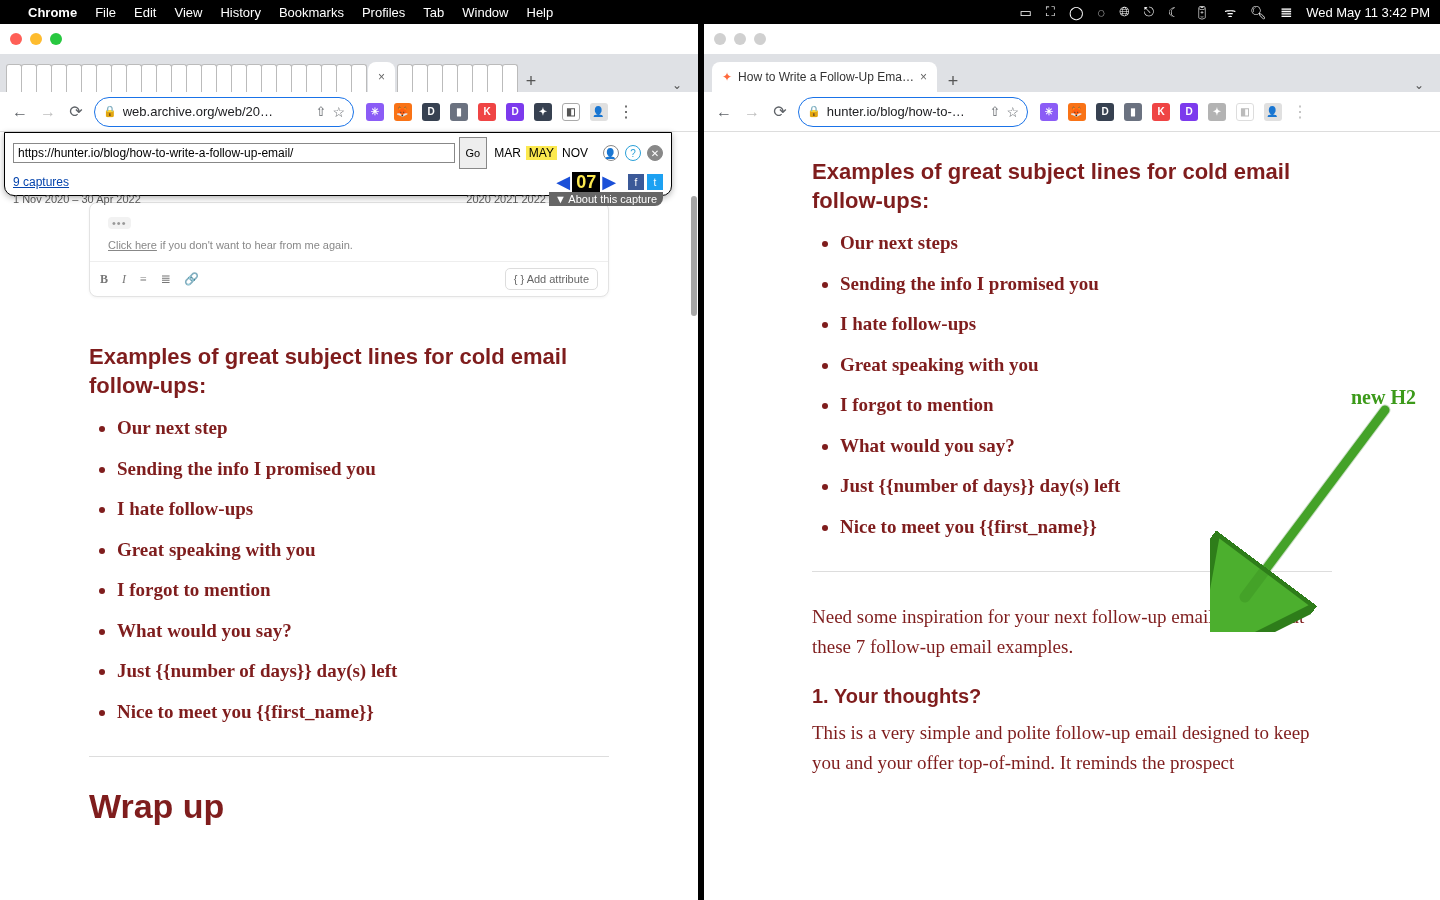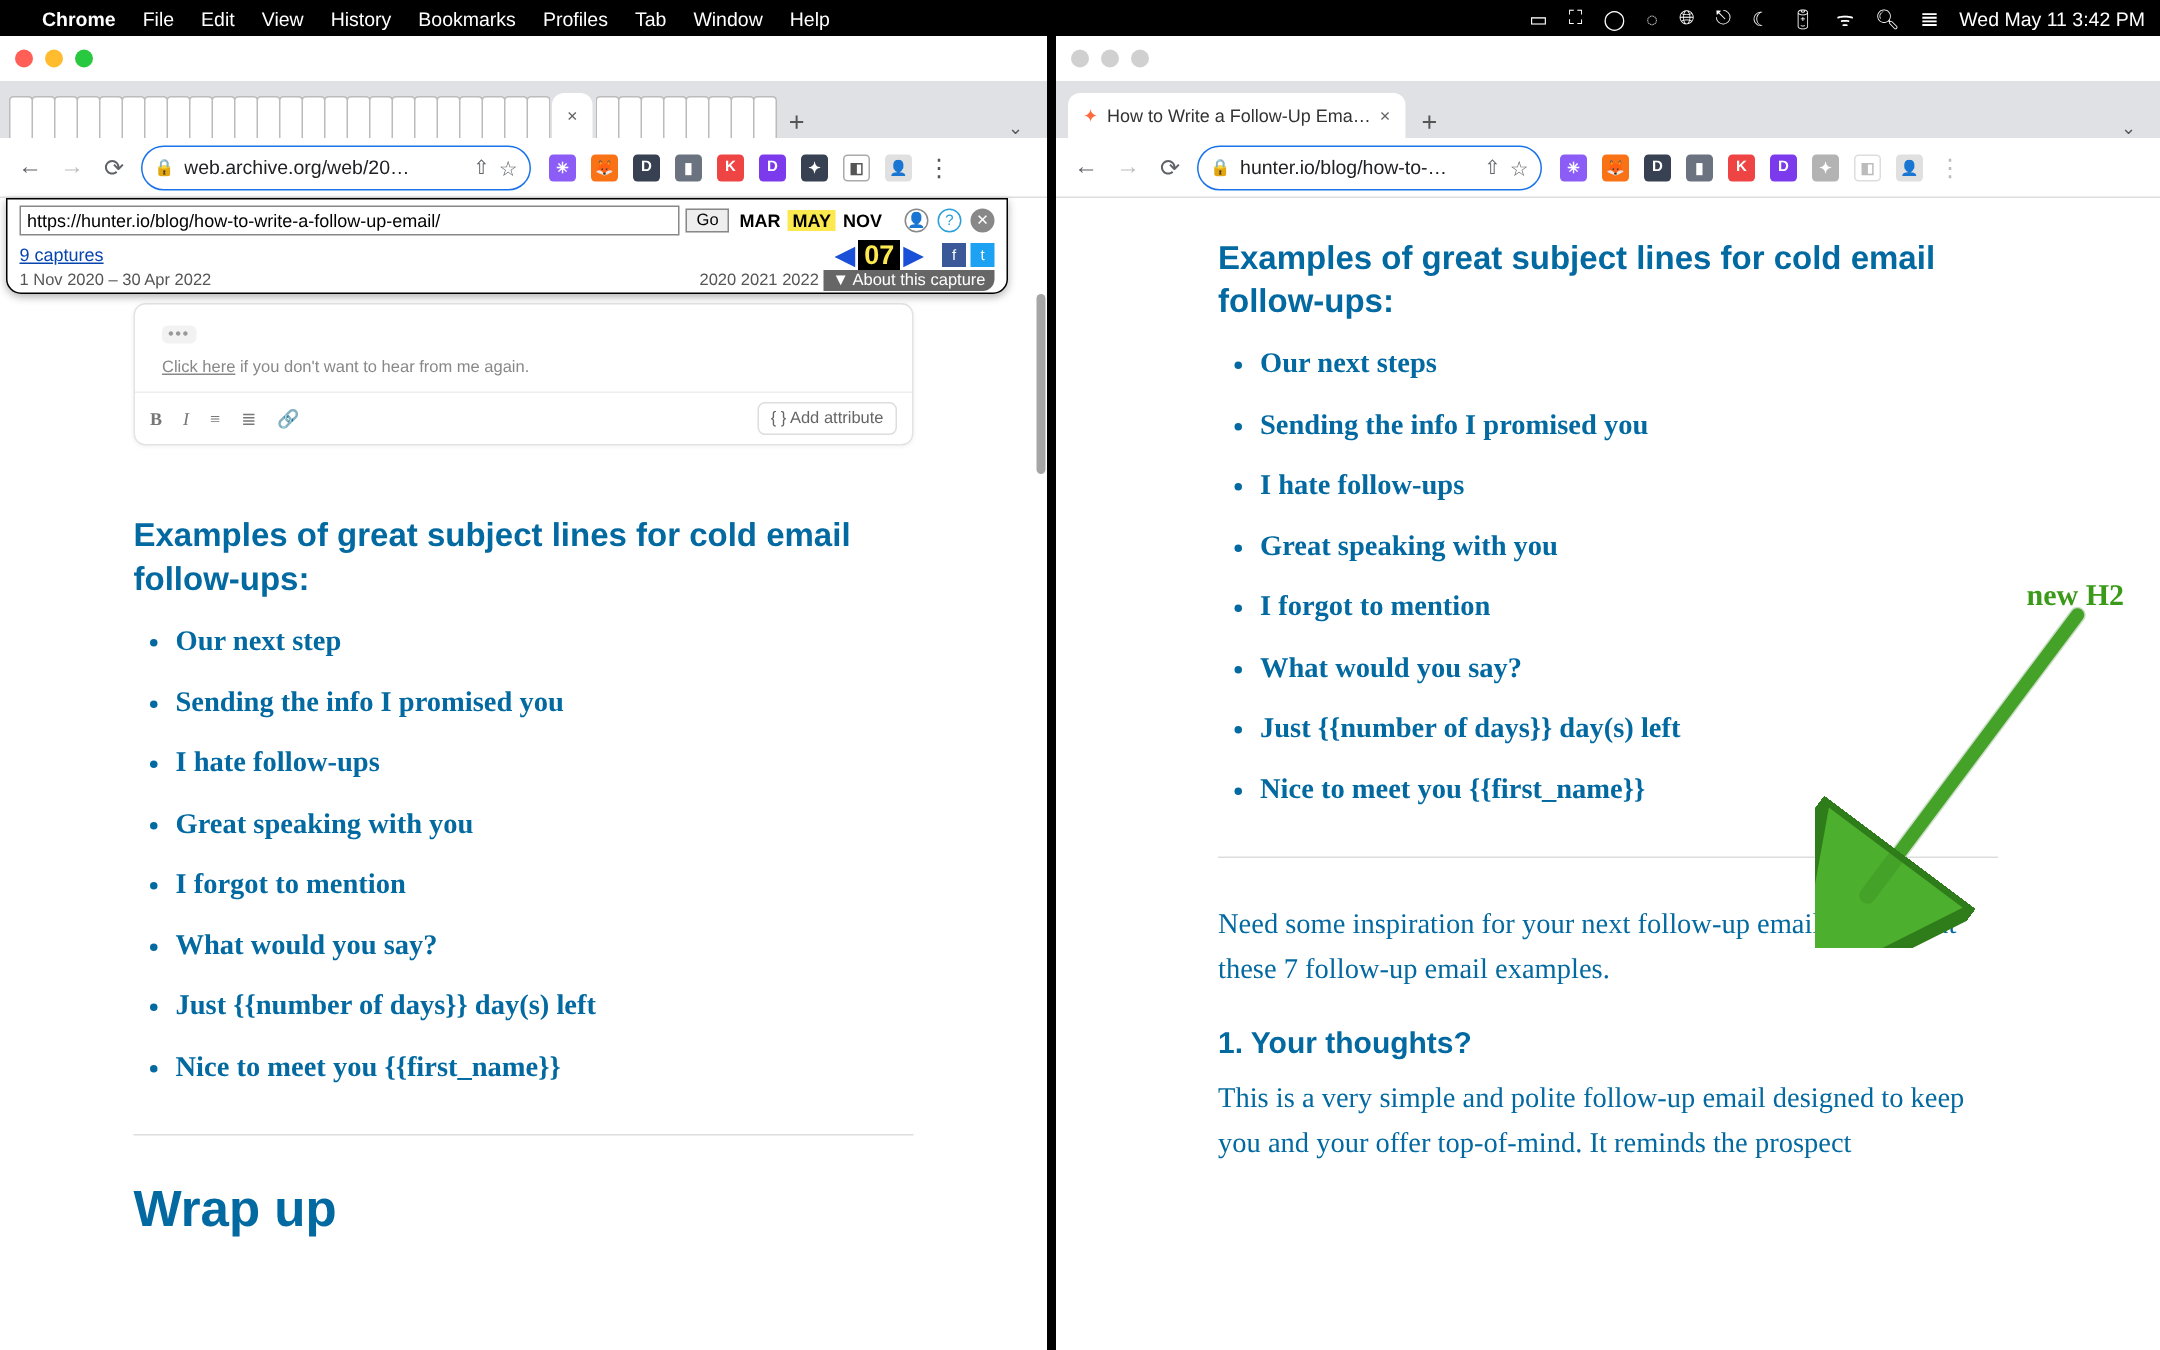--- a/index.html
+++ b/index.html
@@ -43,36 +43,36 @@
   .omnibox .url { flex:1; white-space:nowrap; overflow:hidden; text-overflow:ellipsis; }
   .toolbar .trail { display:flex; align-items:center; gap:10px; margin-left:4px; }
   .exticon { width:18px; height:18px; border-radius:3px; font-size:10px; display:flex; align-items:center; justify-content:center; color:#fff; font-weight:700; }
   .exticon.dim { filter:grayscale(1) opacity(0.4); }
 
   
   .content { position:absolute; left:0; right:0; bottom:0; overflow:hidden; background:#fff; }
   .pane-left .content { top:108px; }
   .pane-right .content { top:108px; }
 
-  .article { max-width:520px; margin:0 auto; padding:12px 0; font-family: Georgia, "Times New Roman", serif; color:#0369a1; }
+  .article { max-width:520px; margin:0 auto; padding:12px 0; font-family: Georgia, "Times New Roman", serif; color:#7f1d1d; }
   .article h3.subhead { font-family:-apple-system, sans-serif; font-weight:700; font-size:22px; line-height:1.3; margin:14px 0 14px; }
   .article ul { padding-left:28px;font-weight:bold; }
   .article ul li { font-size:19px; line-height:1.5; margin:12px 0; }
   .article hr { border:none; border-top:1px solid #ddd; margin:30px 0; }
   .article h2.big { font-family:-apple-system, sans-serif; font-weight:800; font-size:34px; margin:8px 0 36px; }
   .article p { font-size:19px; line-height:1.55; margin:10px 0; }
   .article h4 { font-family:-apple-system, sans-serif; font-weight:700; font-size:20px; margin:24px 0 10px; }
 
   
   .wayback { position:absolute; top:108px; left:4px; right:26px; height:64px; background:#fff; border:1px solid #000; border-radius:0 0 10px 10px; box-shadow:0 2px 6px rgba(0,0,0,.3); z-index:20; }
   .wayback-inner { padding:4px 8px 2px; }
   .wayback-row1 { display:flex; align-items:center; gap:4px; }
   .wayback-row1 input { flex:1; border:1px solid #888; height:20px; font-size:12px; padding:0 4px; }
-  .wayback-row1 button { border:1px solid #888; background:#eee; height:16px; font-size:11px; padding:0 6px; }
-  .wb-months { display:flex; align-items:center; font-size:12px; font-weight:700; gap:2px; }
+  .wayback-row1 button { border:1px solid #888; background:#eee; height:32px; font-size:11px; padding:0 6px; }
+  .wb-months { display:flex; align-items:center; font-size:12px; font-weight:400; gap:2px; }
   .wb-months span { padding:0 3px; }
   .wb-months .cur { background:#fce94f; color:#000; }
   .wb-circles { display:flex; gap:6px; margin-left:8px; }
   .wb-circles span { width:16px; height:16px; border-radius:50%; border:1px solid #888; display:flex; align-items:center; justify-content:center; font-size:10px; }
   .wayback-row2 { display:flex; align-items:center; justify-content:space-between; margin-top:2px; font-size:12px; height:22px;}
   .captures { color:#0645ad; text-decoration:underline; }
   .calnav { display:flex; align-items:center; gap:0; margin-left:auto;}
   .calnav .arrow { color:#1a4fd8; font-size:18px; padding:0 2px;}
   .calnav .day { background:#000; color:#fce94f; font-size:18px; font-weight:700; padding:0 4px; }
   .wb-social { display:flex; gap:3px; margin-left:10px;}

